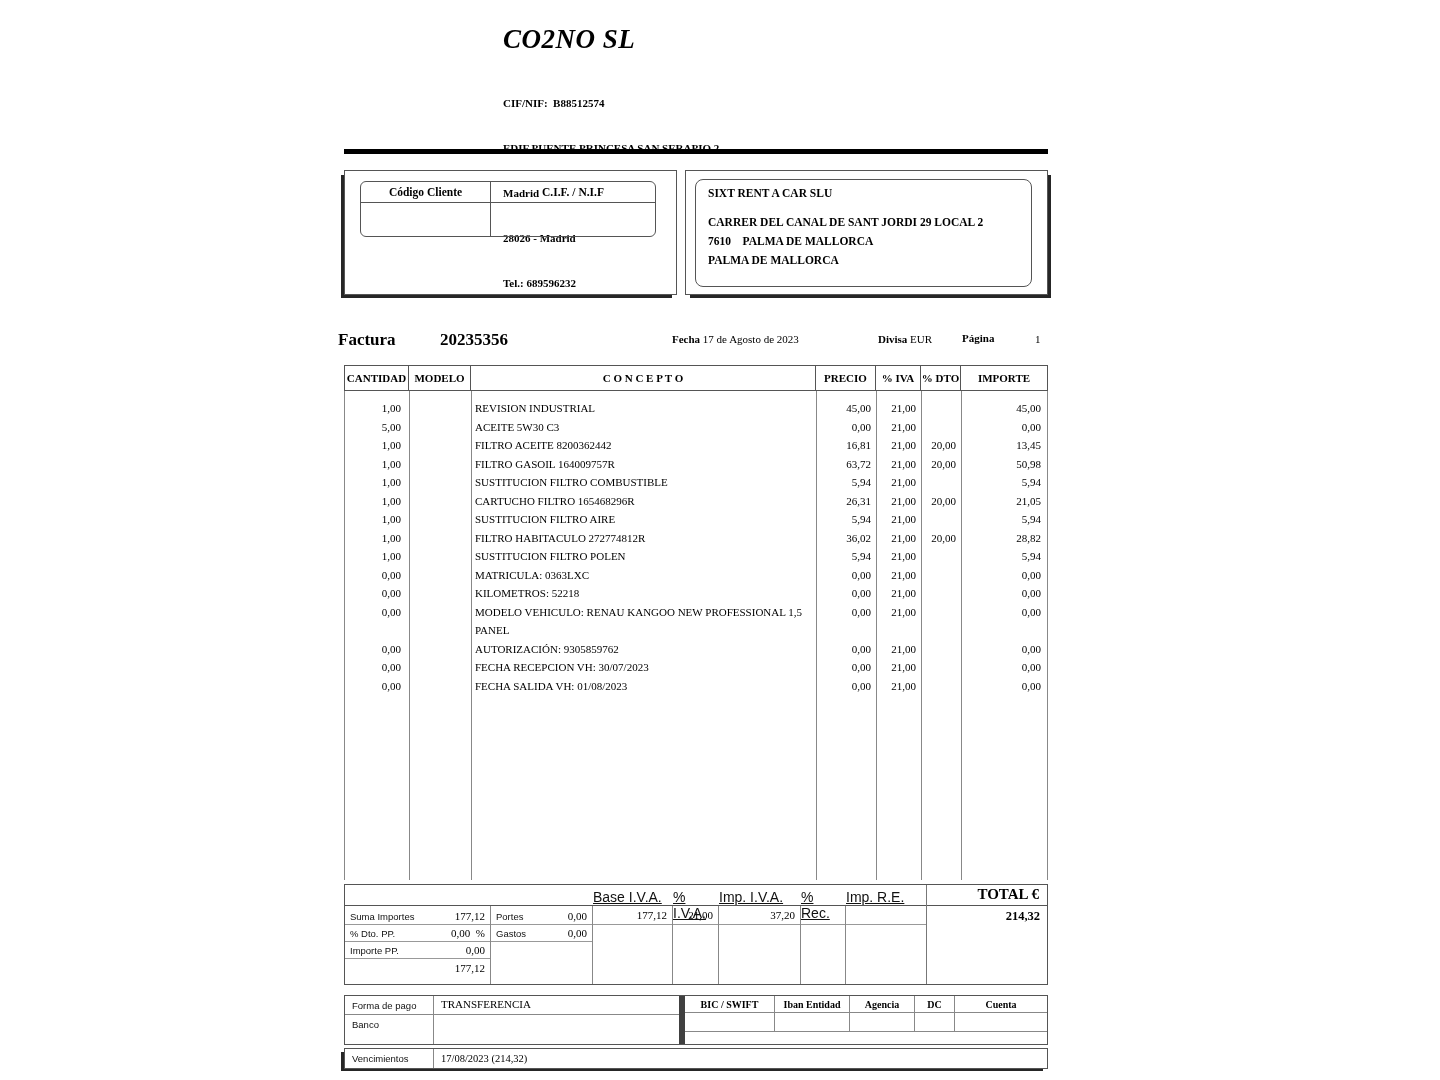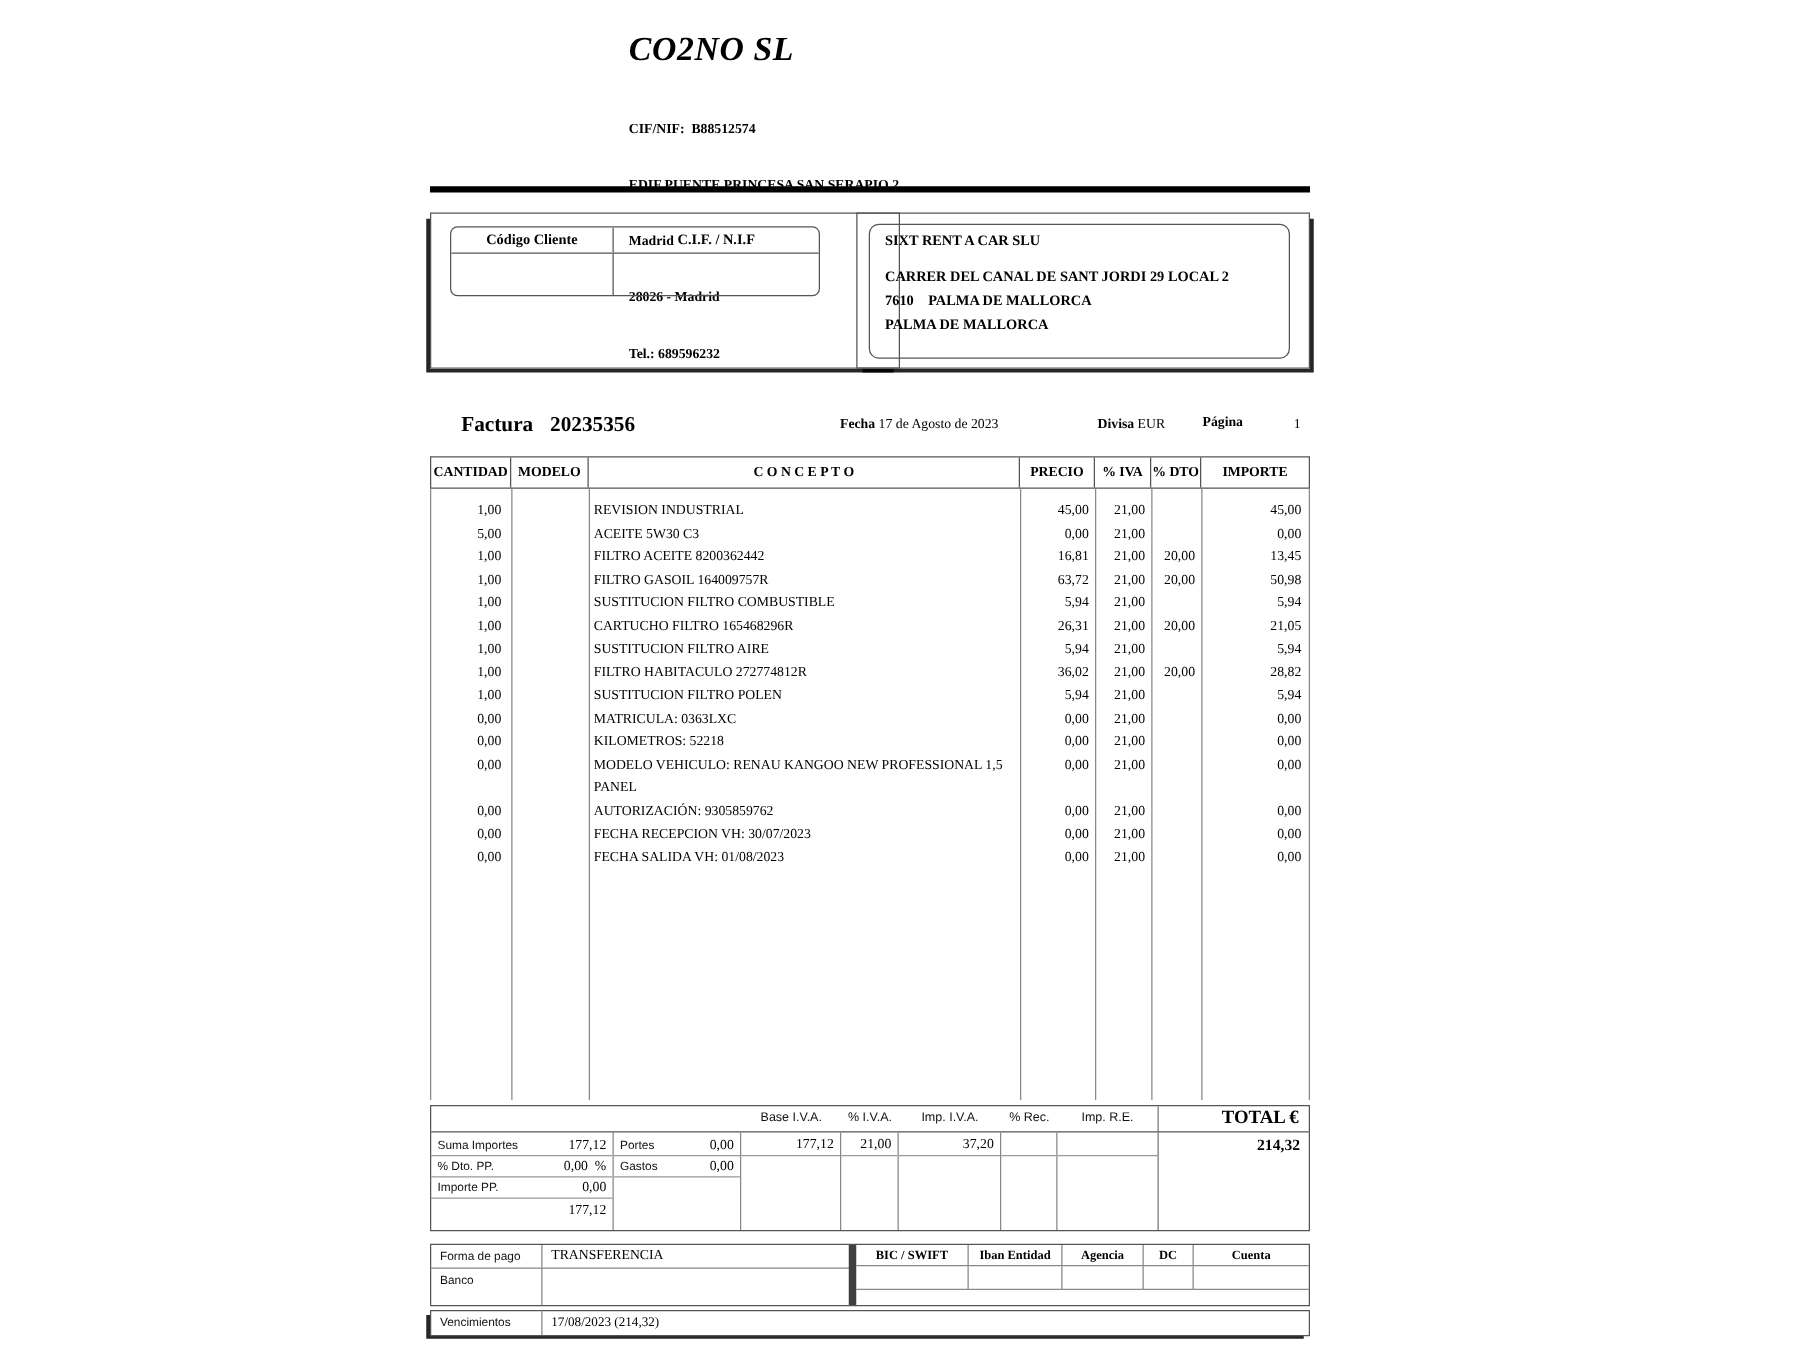--- a/index.html
+++ b/index.html
@@ -52,21 +52,21 @@
   .c-cant   { text-align:right; padding-right:8px; }
   .c-conc   { padding-left:4px; }
   .c-precio { text-align:right; padding-right:5px; }
   .c-iva    { text-align:right; padding-right:5px; }
   .c-dto    { text-align:right; padding-right:5px; }
   .c-imp    { text-align:right; padding-right:7px; }
 
   
   .totals-box { border:1px solid #555; }
   .totals-labels { position:relative; height:20px; }
-  .tl { position:absolute; top:4px; text-align:center; font-family:"Liberation Sans", sans-serif; font-size:10px; color:#111; }
+  .tl { position:absolute; top:4px; text-align:left; font-family:"Liberation Sans", sans-serif; font-size:14px; color:#111;text-decoration:underline; }
   .tl-total { position:absolute; right:8px; top:1px; font-weight:bold; font-size:15px; }
   .totals-vfull { position:absolute; left:581px; top:0; height:100%; width:1px; background:#777; }
   .totals-grid { display:grid; grid-template-columns:146px 102px 80px 46px 82px 45px 80px 1fr;
                  border-top:1px solid #555; height:79px; }
   .tg-col { border-right:1px solid #888; padding-top:2px; }
   .tg-col:nth-child(7), .tg-col:last-child { border-right:none; }
   .sub { display:flex; justify-content:space-between; align-items:center; height:17px;
          border-bottom:1px solid #999; padding:0 5px; }
   .sub.nob { border-bottom:none; }
   .sl { font-family:"Liberation Sans", sans-serif; font-size:9.5px; color:#111; }
@@ -106,21 +106,21 @@
       <div>CIF/NIF:  B88512574</div>
       <div>EDIF PUENTE PRINCESA SAN SERAPIO 2</div>
       <div>Madrid</div>
       <div>28026 - Madrid</div>
       <div>Tel.: 689596232</div>
     </div>
   </div>
 
   <div class="abs thick-rule" style="left:344px; top:149px; width:704px; height:5px;"></div>
 
-  <div class="abs codes-outer" style="left:344px; top:170px; width:376px; height:125px;padding-left:24px;">
+  <div class="abs codes-outer" style="left:344px; top:170px; width:333px; height:125px;padding-left:24px;">
     <div class="codes-inner">
       <div class="codes-head">
         <div class="codes-c1">Código Cliente</div>
         <div class="codes-c2">C.I.F. / N.I.F</div>
       </div>
       <div class="codes-body">
         <div></div>
         <div></div>
       </div>
     </div>
@@ -128,21 +128,21 @@
 
   <div class="abs client-outer" style="left:685px; top:170px; width:363px; height:125px;">
     <div class="client-inner">
       <div class="client-name">SIXT RENT A CAR SLU</div>
       <div class="client-line">CARRER DEL CANAL DE SANT JORDI 29 LOCAL 2</div>
       <div class="client-line">7610    PALMA DE MALLORCA</div>
       <div class="client-line">PALMA DE MALLORCA</div>
     </div>
   </div>
 
-  <span class="abs factura-label" style="left:369px; top:330px;text-align:right;">Factura</span>
+  <span class="abs factura-label" style="left:338px; top:330px;text-align:right;">Factura</span>
   <span class="abs factura-number" style="left:440px; top:330px;">20235356</span>
   <span class="abs meta-pair" style="left:672px; top:333px;"><b>Fecha</b> <span>17 de Agosto de 2023</span></span>
   <span class="abs meta-pair" style="left:878px; top:333px;"><b>Divisa</b> <span>EUR</span></span>
   <span class="abs meta-pair" style="left:962px; top:332px;"><b>Página</b></span>
   <span class="abs meta-pair" style="left:1035px; top:333px;">1</span>
 
   <div class="abs" style="left:344px; top:365px; width:704px;font-family:Liberation Serif, serif;">
     <div class="items-head">
       <div>CANTIDAD</div>
       <div>MODELO</div>

